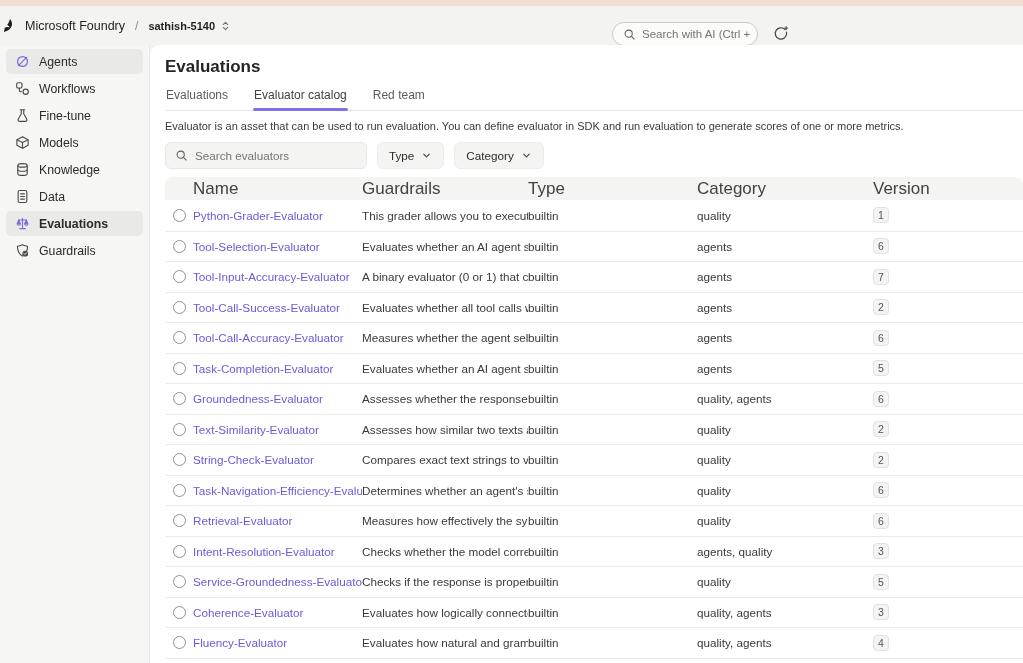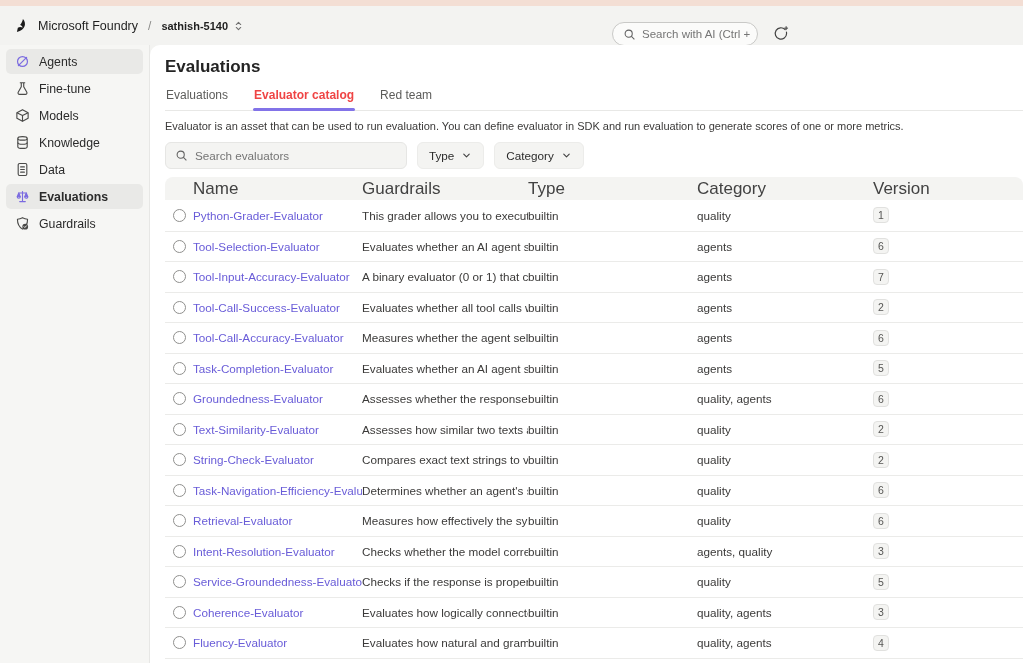--- a/index.html
+++ b/index.html
@@ -4,21 +4,21 @@
 <style>
   * { margin:0; padding:0; box-sizing:border-box; }
   html,body { width:1023px; height:663px; overflow:hidden; background:#fff;
     font-family:"Liberation Sans","DejaVu Sans",sans-serif; color:#242424; }
 
   
   .accent-strip { position:absolute; left:0; top:0; width:1023px; height:6px; background:#f3ded4; }
   .chrome { position:absolute; left:0; top:6px; width:1023px; height:657px; background:#f3f3f1; }
 
   .topbar { position:absolute; left:0; top:6px; width:1023px; height:39px; display:flex; align-items:center; }
-  .brand { display:flex; align-items:center; gap:8px; padding-left:13px; }
+  .brand { display:flex; align-items:center; gap:8px; }
   .brand-name { font-size:12.5px; color:#1f1f1f; }
   .crumb-sep { color:#8a8a88; font-size:12px; margin:0 10px; }
   .project-name { font-size:11px; font-weight:700; color:#1f1f1f; }
   .switch-btn { margin-left:5px; display:flex; align-items:center; cursor:pointer; }
 
   .topbar-center { position:absolute; left:612px; top:16px; display:flex; align-items:center; gap:14px; }
   .ai-search { width:146px; height:24px; border:1px solid #c9c9c7; border-radius:12px; background:#fbfbfa;
     display:flex; align-items:center; gap:6px; padding:0 10px; }
   .ai-search input { border:none; outline:none; background:transparent; font-size:11.5px; color:#616161;
     width:110px; font-family:inherit; }
@@ -35,28 +35,28 @@
   .side-icon.purple { color:#7b6be0; }
 
   
   .content { position:absolute; left:150px; top:45px; width:873px; height:618px; background:#fff;
     border-top-left-radius:10px; }
   .main { padding:12px 0 0 15px; }
   .page-title { font-size:17px; font-weight:700; color:#242424; margin-bottom:7px; }
 
   .tabbar { display:flex; gap:24px; border-bottom:1px solid #e8e8e6; margin-right:0; }
   .tab { position:relative; font-size:12px; color:#5c5c5a; padding:4px 1px 8px 1px; cursor:pointer; }
-  .tab.active { color:#ef4444; font-weight:700; }
+  .tab.active { color:#404040; font-weight:400; }
   .tab.active::after { content:""; position:absolute; left:0; right:0; bottom:-1px; height:3px;
     border-radius:2px; background:#8273e8; }
 
   .page-desc { font-size:11px; color:#3b3a39; margin:9px 0 10px 0; }
 
   .filterbar { display:flex; align-items:center; gap:10px; margin:4px 0 8px 0; }
-  .search-box { width:242px; height:27px; background:#f4f4f2; border:1px solid #e6e6e4; border-radius:6px;
+  .search-box { width:202px; height:27px; background:#f4f4f2; border:1px solid #e6e6e4; border-radius:6px;
     display:flex; align-items:center; gap:7px; padding:0 9px; }
   .search-box input { border:none; outline:none; background:transparent; font-size:11.7px; color:#616161;
     width:170px; font-family:inherit; }
   .filter-btn { height:27px; background:#f4f4f2; border:1px solid #ececea; border-radius:6px; display:flex;
     align-items:center; gap:7px; padding:0 11px; font-size:11.7px; color:#2b2b2b; cursor:pointer; }
   .filter-btn:first-of-type { margin-left:13px; }
 
   
   .table { width:858px; }
   .thead { display:grid; grid-template-columns:28px 169px 166px 169px 176px 1fr; align-items:center;
@@ -120,20 +120,30 @@
   <div class="side-item hl">
     <span class="side-icon purple">
       <svg width="15" height="15" viewBox="0 0 16 16" fill="none" stroke="currentColor" stroke-width="1.3" stroke-linecap="round">
         <circle cx="8" cy="8" r="5.3"></circle>
           <path d="M3.6 12.4 12.4 3.6"></path>
       </svg>
     </span>
     <span>Agents</span>
   </div>
 
+  <div class="side-item">
+    <span class="side-icon">
+      <svg width="15" height="15" viewBox="0 0 16 16" fill="none" stroke="currentColor" stroke-width="1.2" stroke-linejoin="round">
+        <rect x="1.8" y="1.8" width="5.6" height="5.6" rx="1.4"></rect>
+        <rect x="8.6" y="8.6" width="5.6" height="5.6" rx="2.8"></rect>
+        <path d="M7.4 11.4H6.2a1.6 1.6 0 0 1-1.6-1.6V7.4"></path>
+      </svg>
+    </span>
+    <span>Workflows</span>
+  </div>
 
   <div class="side-item">
     <span class="side-icon">
       <svg width="15" height="15" viewBox="0 0 16 16" fill="none" stroke="currentColor" stroke-width="1.2" stroke-linecap="round" stroke-linejoin="round">
         <path d="M5.6 1.8h4.8M6.7 1.8v4.4L3.4 12a1.6 1.6 0 0 0 1.4 2.3h6.4a1.6 1.6 0 0 0 1.4-2.3L9.3 6.2V1.8"></path>
       </svg>
     </span>
     <span>Fine-tune</span>
   </div>
 

